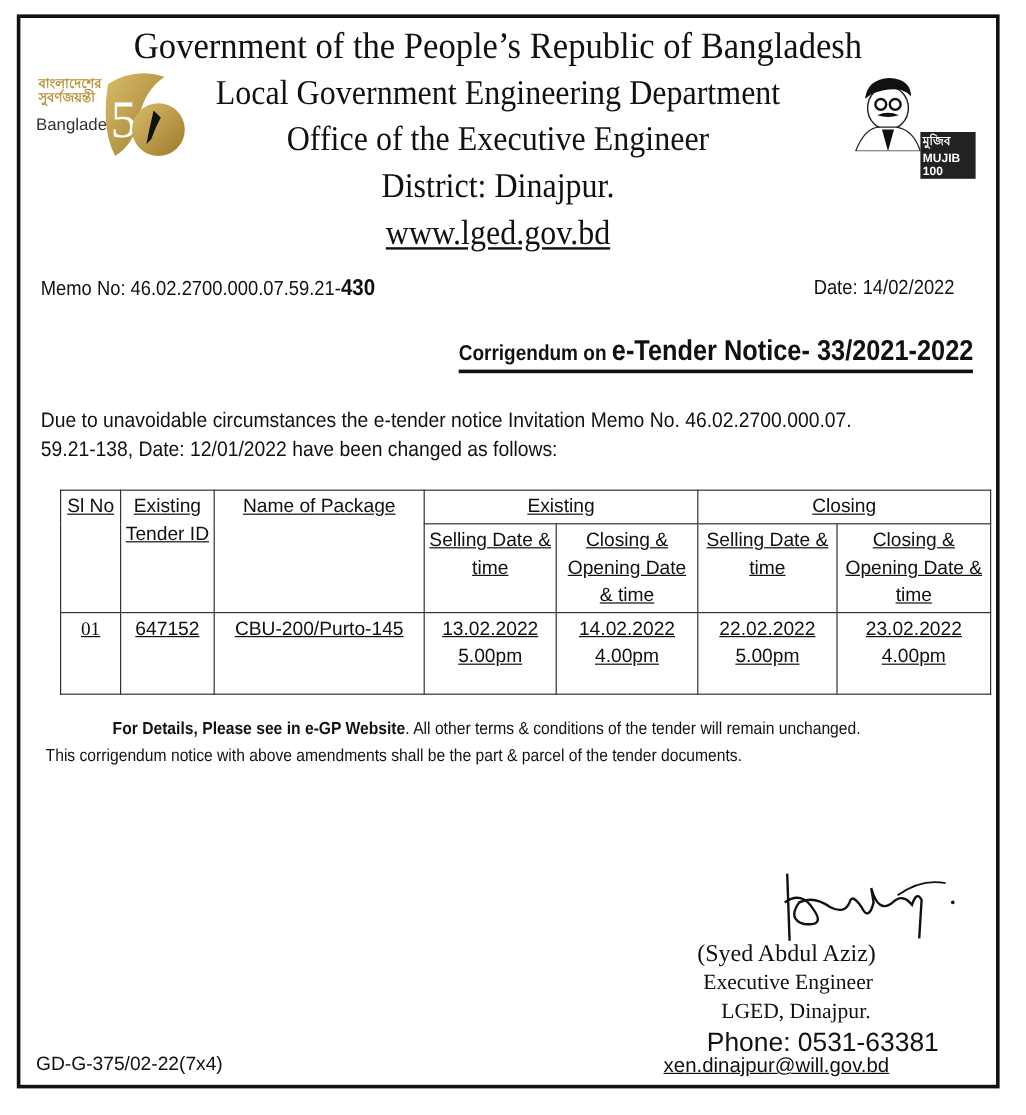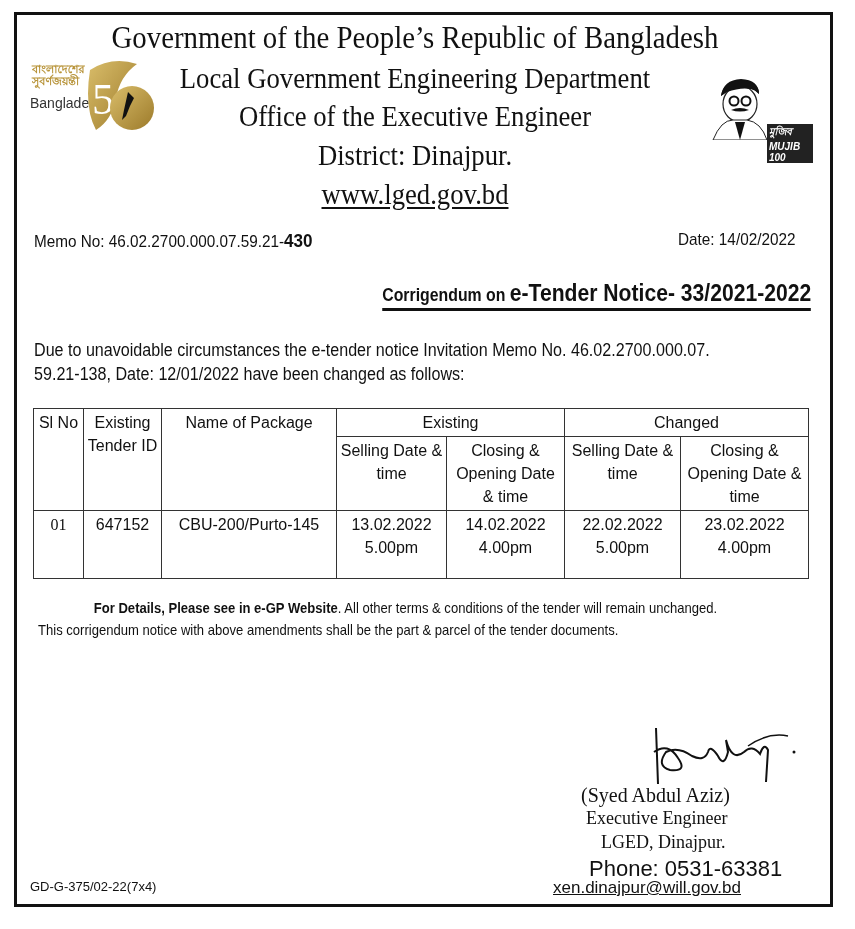--- a/index.html
+++ b/index.html
@@ -12,55 +12,55 @@
   .h2 { top: 62px; font-size: 29px; transform: scaleX(0.92); }
   .h3 { top: 100px; font-size: 29px; transform: scaleX(0.92); }
   .h4 { top: 139px; font-size: 29px; transform: scaleX(0.92); }
   .h5 { top: 178px; font-size: 29px; transform: scaleX(0.92); text-decoration: underline; text-underline-offset: 3px; }
 
   .logo-left { position: absolute; left: 30px; top: 58px; width: 130px; height: 80px; }
   .logo-left .bn { position: absolute; left: 2px; top: 6px; font-size: 11px; color: #b8943a; line-height: 12px; font-family: "DejaVu Sans", sans-serif; font-weight: bold; }
   .logo-left .bd { position: absolute; left: 0px; top: 37px; font-size: 14px; color: #333; font-family: "Liberation Sans", sans-serif; }
   .logo-left svg { position: absolute; left: 52px; top: 0; }
 
-  .logo-right { position: absolute; left: 695px; top: 76px; width: 118px; height: 110px; font-style: italic; }
+  .logo-right { position: absolute; left: 695px; top: 62px; width: 118px; height: 110px; }
   .logo-right .portrait { position: absolute; left: 12px; top: 0; }
   .logo-right .mujib { position: absolute; left: 72px; top: 48px; font-size: 10px; font-weight: bold; background: #222; color: #fff; padding: 0 2px; font-family: "Liberation Sans", sans-serif; }
   .logo-right .badge { position: absolute; left: 0; top: 66px; width: 112px; border: 1.5px solid #222; text-align: center; font-size: 10.5px; line-height: 15px; font-family: "DejaVu Sans", sans-serif; padding: 1px 0; }
 
   .memo { position: absolute; left: 34px; top: 230px; font-size: 17px; transform: scaleX(0.9); transform-origin: left; white-space: nowrap; }
   .memo .num { font-weight: bold; font-size: 19px; }
   .date { position: absolute; right: 60px; top: 230px; font-size: 17px; transform: scaleX(0.9); transform-origin: right; white-space: nowrap; }
 
   .title { position: absolute; left: 0; width: 840px; top: 279px; text-align: right; white-space: nowrap; font-weight: bold; }
   .title span.t-inner { display: inline-block; transform: scaleX(0.88); border-bottom: 3px solid #111; padding-bottom: 1px; }
   .title .small { font-size: 18px; }
   .title .big { font-size: 24px; }
 
   .intro { position: absolute; left: 34px; top: 338px; width: 790px; font-size: 17.5px; line-height: 24px; transform: scaleX(0.92); transform-origin: left; }
   .intro-line { white-space: nowrap; display: block; }
 
-  table.tender { position: absolute; left: 33px; top: 408px; border-collapse: collapse; font-size: 16px; table-layout: fixed; }
+  table.tender { position: absolute; left: 50px; top: 408px; border-collapse: collapse; font-size: 16px; table-layout: fixed; text-decoration: underline; }
   table.tender td, table.tender th { border: 1.3px solid #333; text-align: center; vertical-align: top; font-weight: normal; padding: 2px 2px; line-height: 23px; }
   .serif-cell { font-family: "Liberation Serif", serif; }
 
   .details { position: absolute; left: 38px; top: 597px; width: 800px; font-size: 14.5px; line-height: 22px; transform: scaleX(0.9); transform-origin: left; }
   .details .l1 { padding-left: 62px; white-space: nowrap; display: block; }
   .details .l2 { white-space: nowrap; display: block; }
   .details b { font-weight: bold; }
 
   .signature { position: absolute; left: 648px; top: 722px; }
   .sig-block { position: absolute; left: 553px; top: 784px; width: 250px; }
   .sig-name { position: absolute; left: 28px; top: 0; font-size: 20px; white-space: nowrap; }
   .sig-title { position: absolute; left: 33px; top: 24px; font-size: 18px; white-space: nowrap; }
   .sig-office { position: absolute; left: 48px; top: 48px; font-size: 18px; white-space: nowrap; }
   .sig-phone { position: absolute; left: 36px; top: 72px; font-size: 22px; white-space: nowrap; text-align: center; }
   .sig-email { position: absolute; left: 0; top: 94px; font-size: 17px; white-space: nowrap; text-decoration: underline; }
 
-  .footer-code { position: absolute; left: 30px; top: 879px; font-size: 13px; white-space: nowrap; }
+  .footer-code { position: absolute; left: 30px; top: 879px; font-size: 16px; white-space: nowrap; }
 </style>
 </head>
 <body>
 
 <div class="frame"></div>
 
 <div class="head-line h1 serif">Government of the People’s Republic of Bangladesh</div>
 <div class="head-line h2 serif">Local Government Engineering Department</div>
 <div class="head-line h3 serif">Office of the Executive Engineer</div>
 <div class="head-line h4 serif">District: Dinajpur.</div>
@@ -123,21 +123,21 @@
       <col style="width:118px">
       <col style="width:116px">
       <col style="width:128px">
   </colgroup>
   <tbody>
       <tr style="height:24px">
     <th rowspan="2" style="height:92px">Sl No</th>
     <th rowspan="2">Existing Tender ID</th>
     <th rowspan="2">Name of Package</th>
     <th colspan="2">Existing</th>
-    <th colspan="2">Changed</th>
+    <th colspan="2">Closing</th>
   </tr>
   <tr style="height:70px">
     <th>Selling Date &amp; time</th>
     <th>Closing &amp; Opening Date &amp; time</th>
     <th>Selling Date &amp; time</th>
     <th>Closing &amp; Opening Date &amp; time</th>
   </tr>
   <tr style="height:68px">
     <td class="serif-cell">01</td>
     <td>647152</td>

